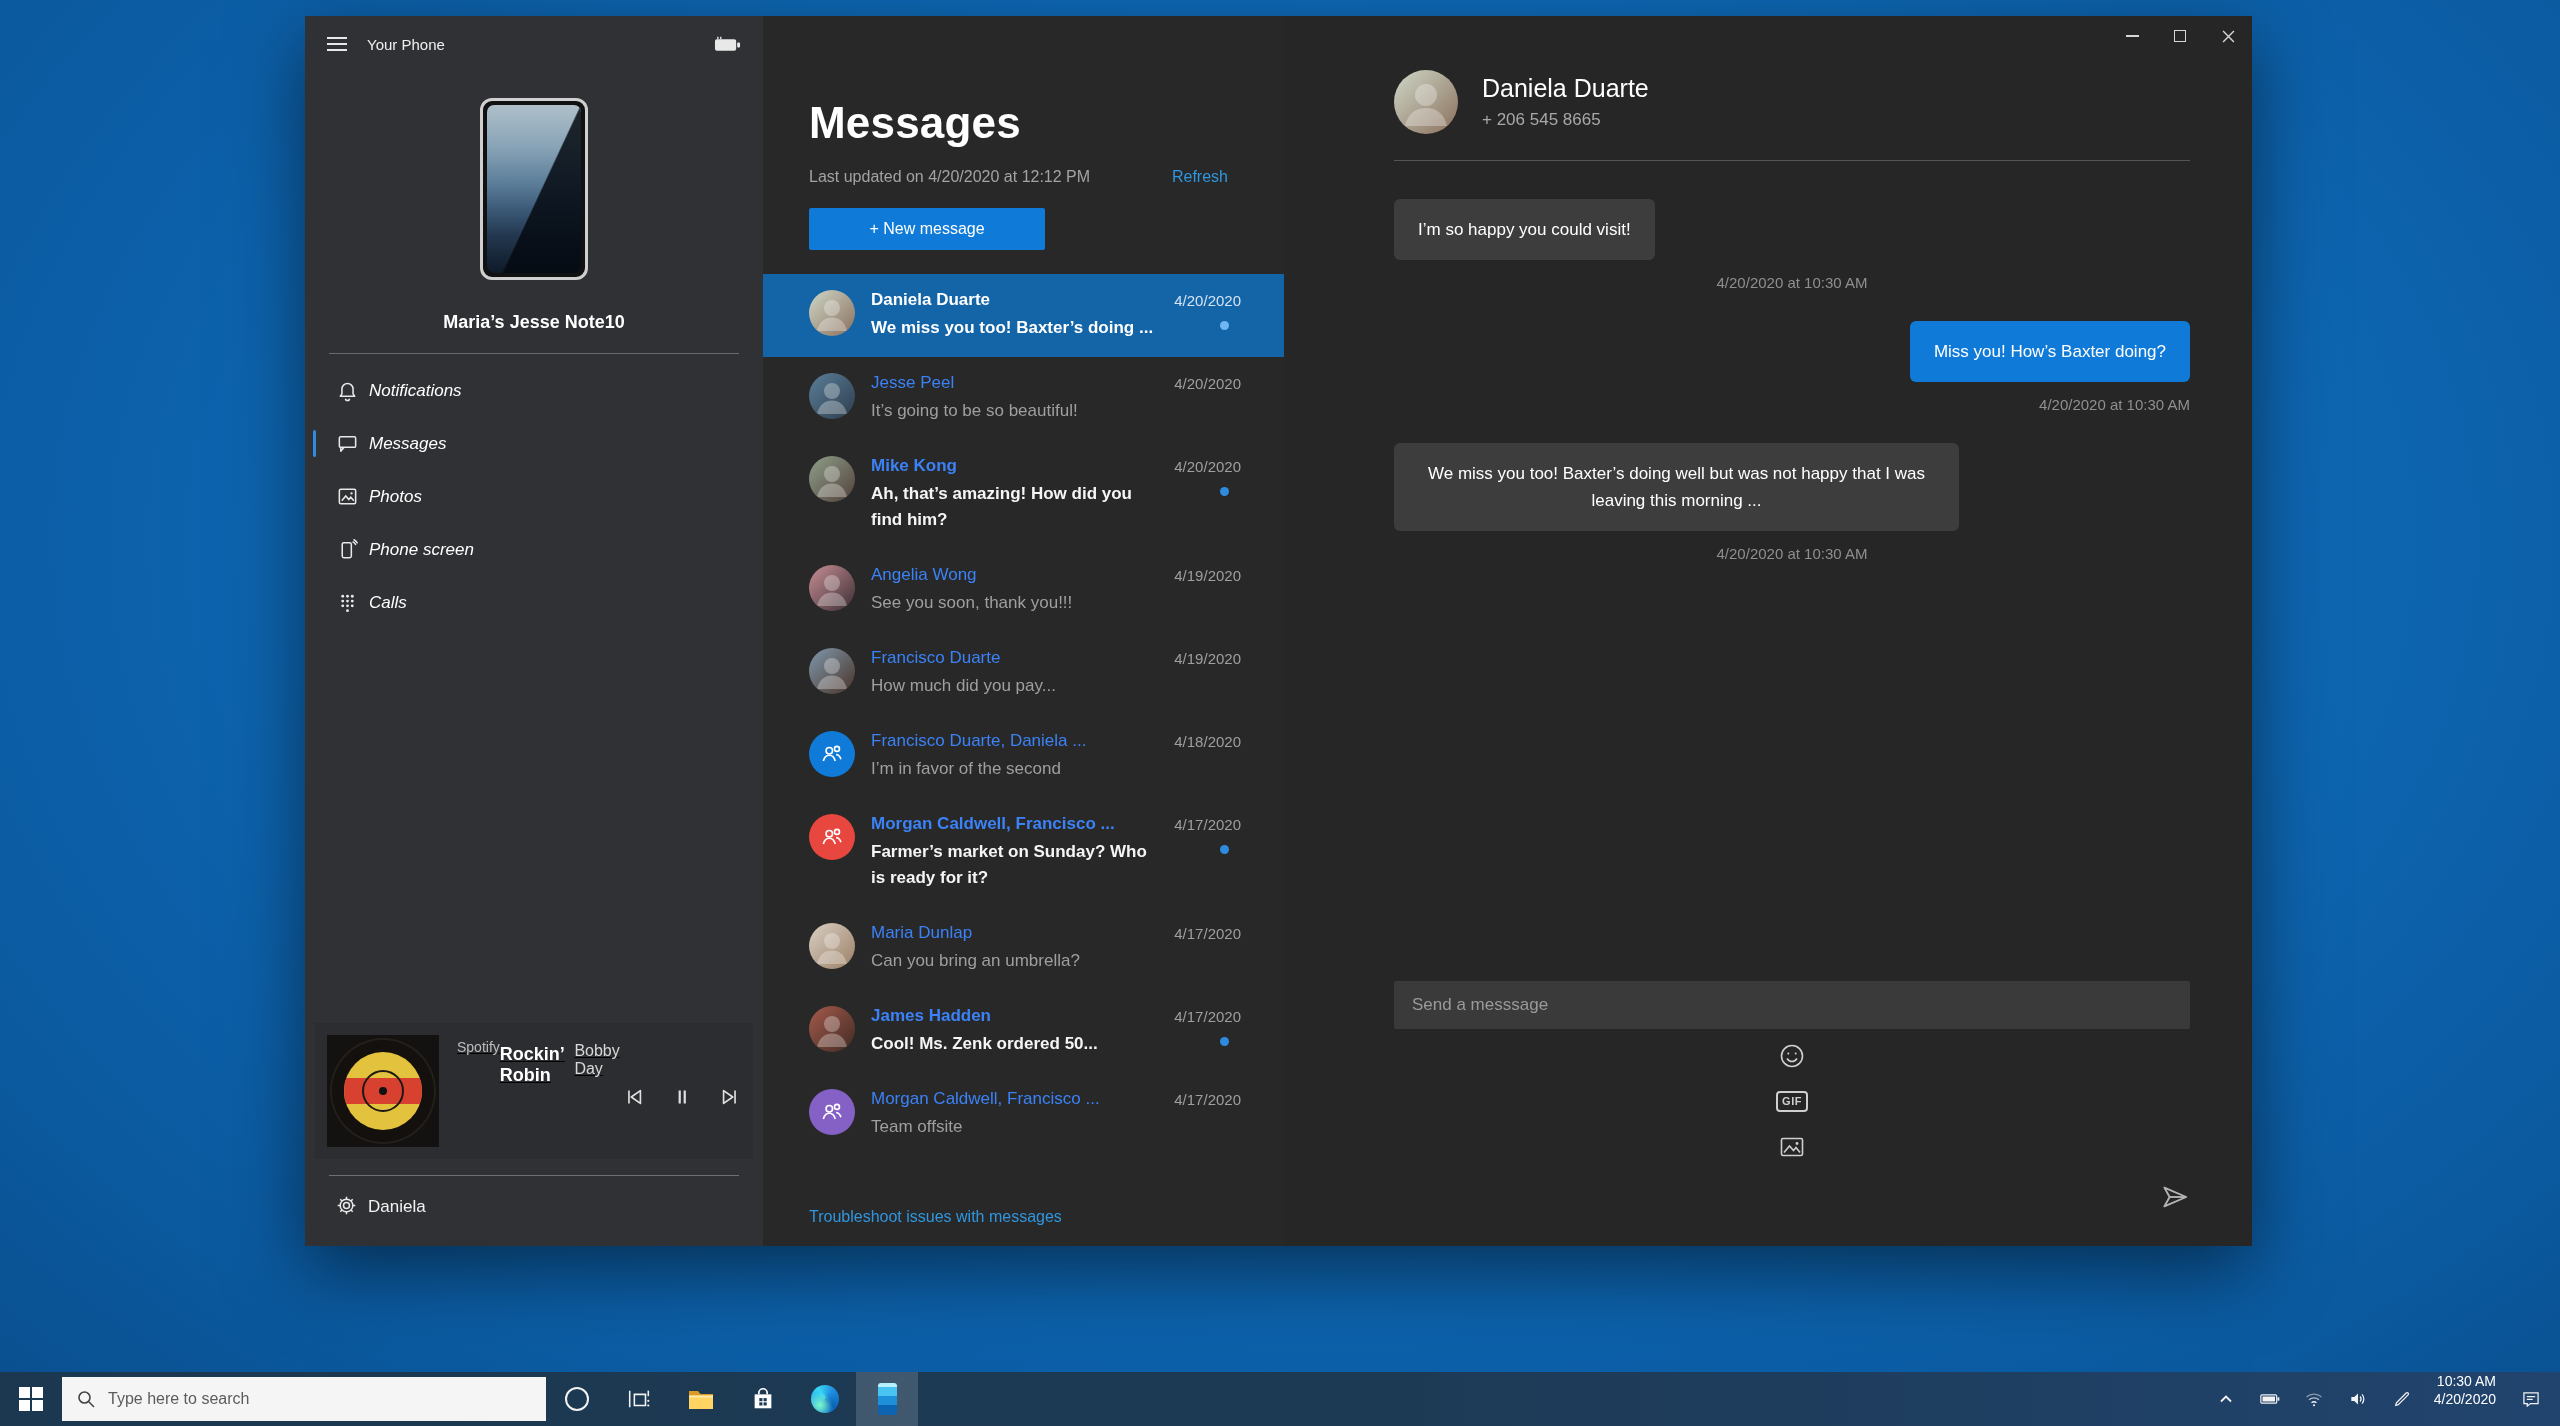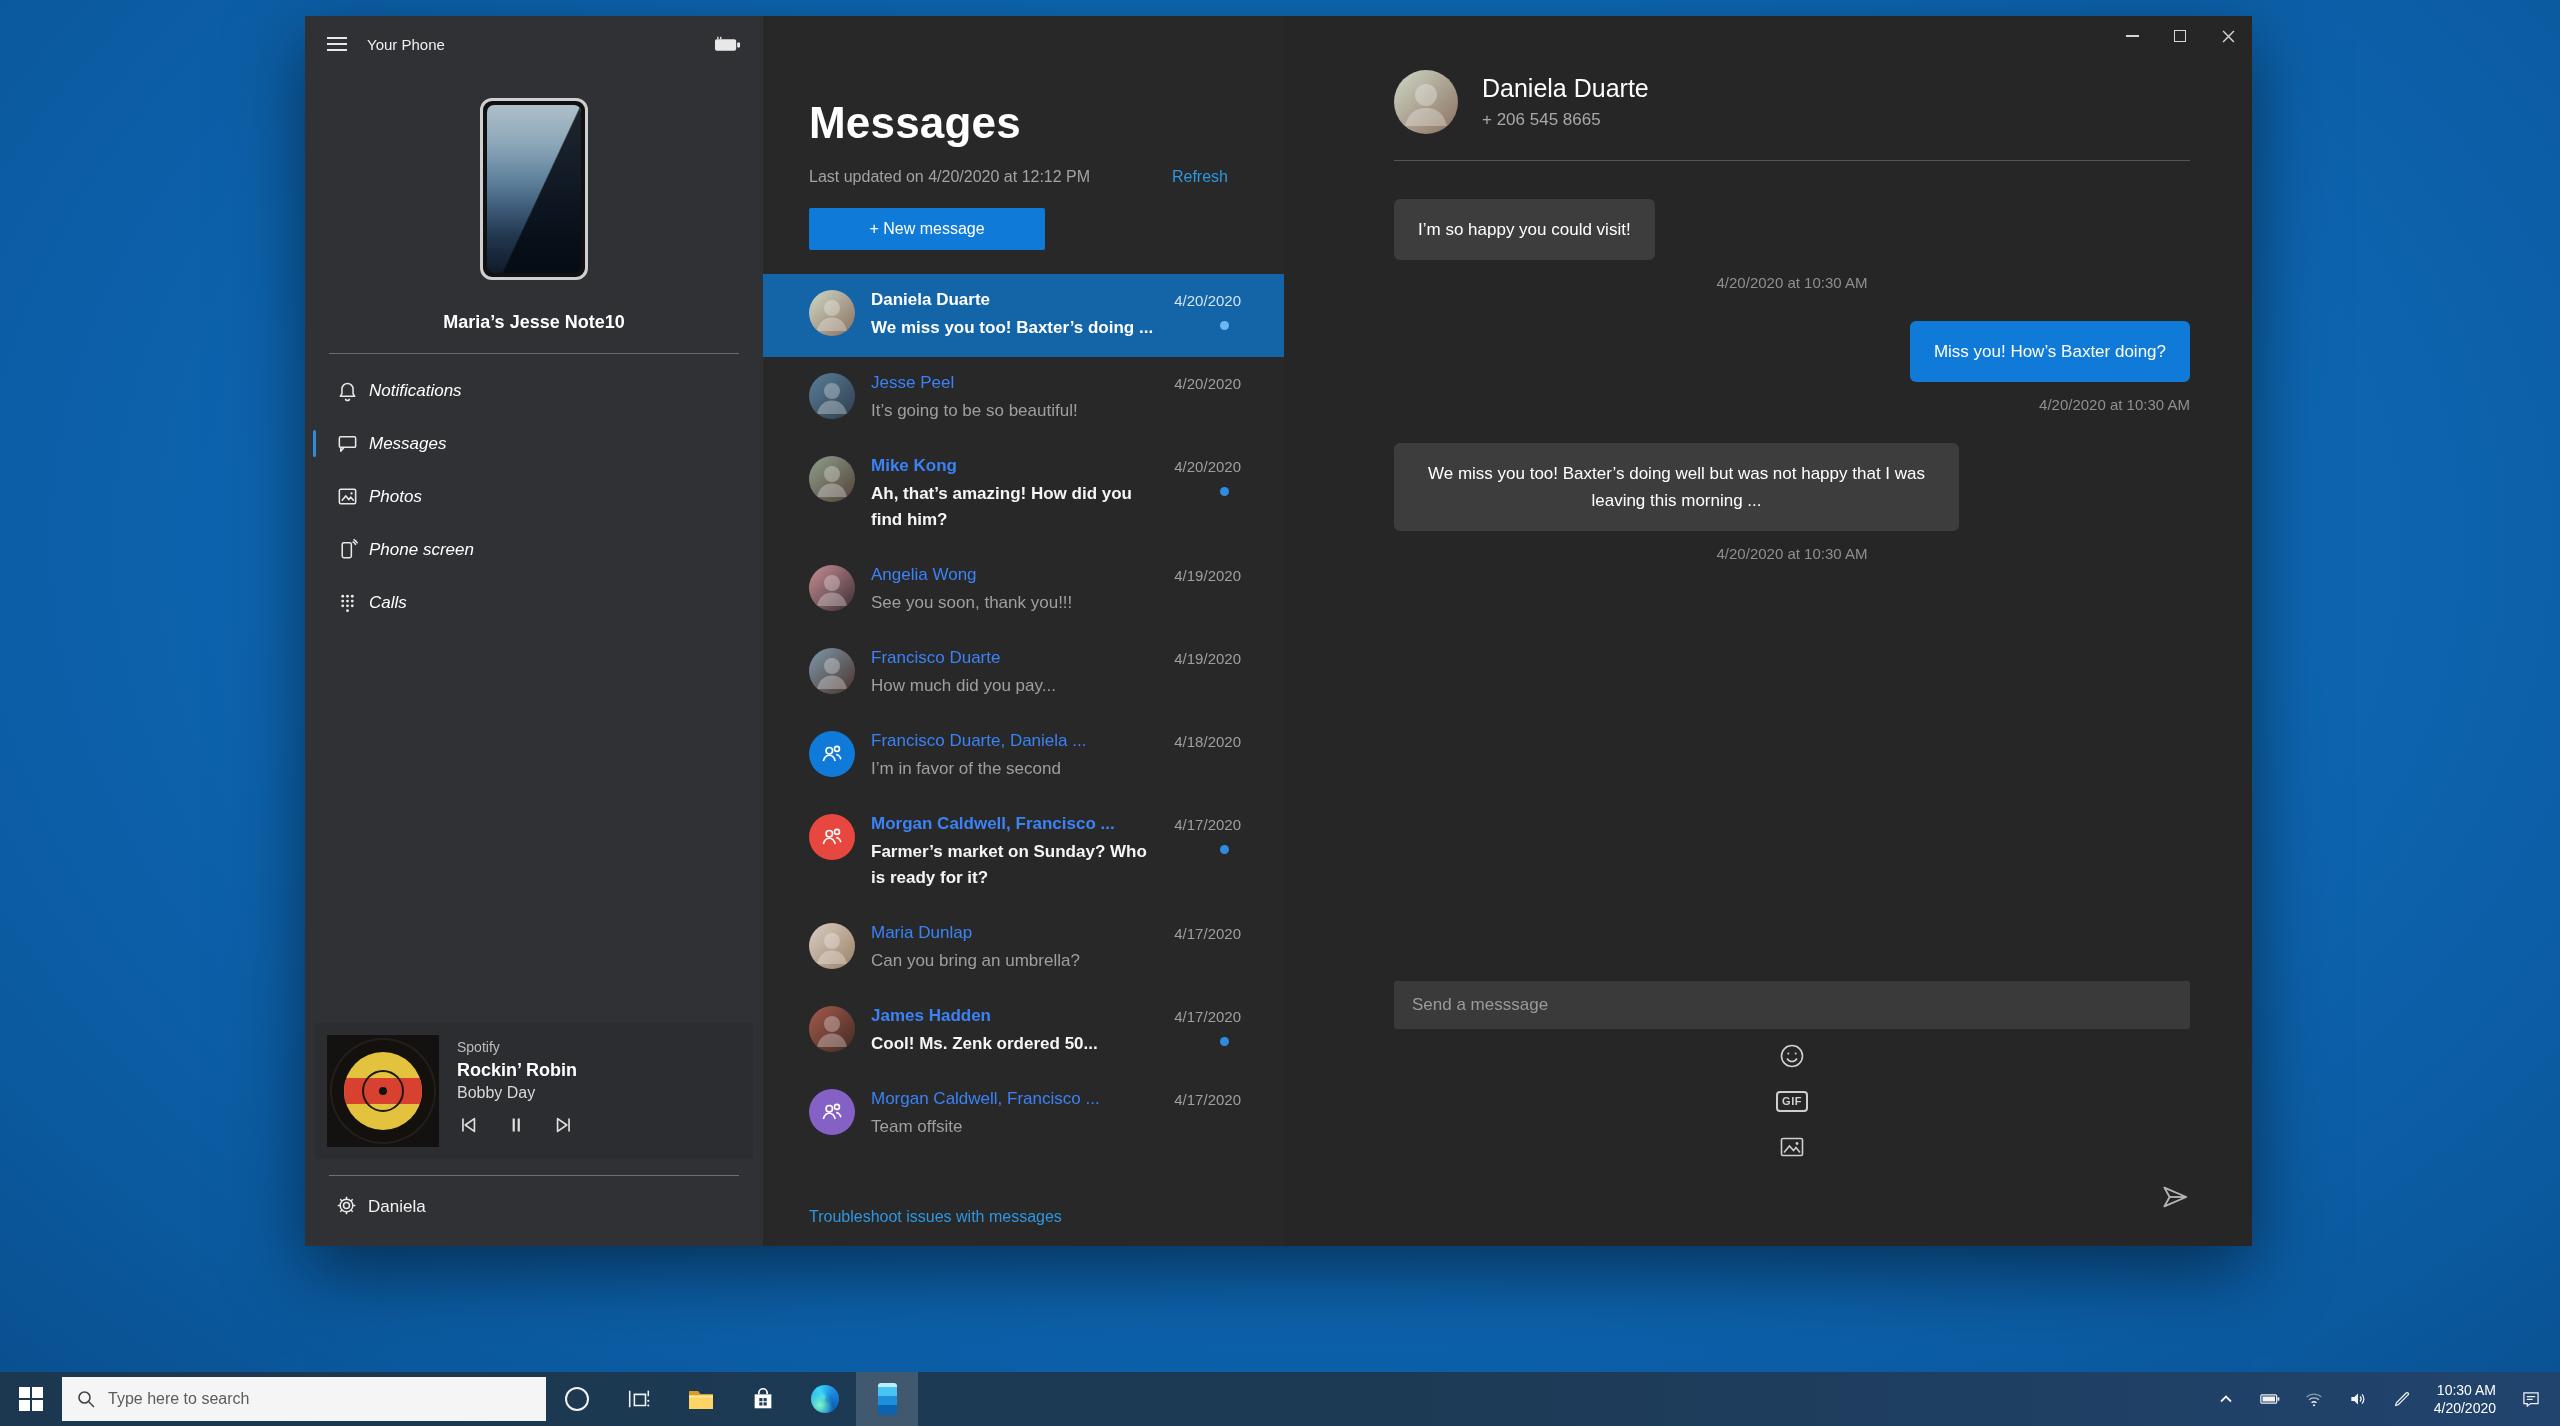--- a/index.html
+++ b/index.html
@@ -42,21 +42,21 @@
   .sb-spacer { flex:1; }
   .now-playing { margin:0 10px; background:rgba(44,45,48,.92); border-radius:2px; padding:12px;
     display:flex; gap:18px; }
   .album-art { width:112px; height:112px; background:#141210; position:relative; flex:none; overflow:hidden; }
   .vinyl { position:absolute; inset:3px; border-radius:50%; background:#14100d;
     box-shadow:inset 0 0 0 2px #241f1a; }
   .vinyl-label { position:absolute; inset:13%; border-radius:50%; overflow:hidden; background:#e3c23d; }
   .vinyl-band { position:absolute; top:34%; bottom:34%; left:-8%; right:-8%; background:#d8402f; }
   .vinyl-ring { position:absolute; inset:30%; border:2px solid #1c1812; border-radius:50%; }
   .vinyl-hole { position:absolute; left:46%; top:46%; width:8%; height:8%; background:#111; border-radius:50%; }
-  .np-meta { display:flex; flex-direction:column; padding-top:4px; }
+  .np-meta { display:flex; flex-direction:row; padding-top:4px;text-decoration:underline; }
   .np-source { font-size:14px; color:#bdbdbd; }
   .np-track { margin-top:5px; font-size:18px; font-weight:700; color:#fff; }
   .np-artist { margin-top:3px; font-size:16px; color:#d9d9d9; }
   .np-controls { margin-top:12px; display:flex; gap:26px; align-items:center; }
   .np-controls svg { width:22px; height:22px; }
   .settings-divider { margin:16px 24px 0; border-top:1px solid rgba(255,255,255,.3); }
   .settings-row { height:62px; display:flex; align-items:center; padding-left:30px; gap:10px; margin-bottom:8px; }
   .settings-row svg { width:23px; height:23px; }
   .settings-label { font-size:17px; color:#f2f2f2; }
 
@@ -137,21 +137,21 @@
   .tb-search input { border:none; background:transparent; outline:none; font-size:16px;
     color:#333; font-family:inherit; width:100%; }
   .tb-search input::placeholder { color:#5c5c5c; }
   .cortana-ring { width:24px; height:24px; border:2.6px solid #f2f2f2; border-radius:50%; }
   .folder-ic, .edge-ic { width:28px; height:28px; }
   .edge-ic { border-radius:50%;
     background: radial-gradient(circle at 32% 72%, #7df9c8 0%, rgba(125,249,200,0) 46%),
     conic-gradient(from 130deg, #0b63b8, #2aa7e8 30%, #38d5f5 55%, #1f8fe0 75%, #0b63b8); }
   .yourphone-ic { width:19px; height:32px; border-radius:3px;
     background:linear-gradient(180deg,#b9f0ff 0%,#b9f0ff 14%,#49c3f2 14%,#49c3f2 42%,#1e8fd8 42%,#1e8fd8 70%,#0c63b0 70%); }
-  .tray { margin-left:auto; display:flex; align-items:center; height:54px; padding-right:4px; }
+  .tray { margin-left:auto; display:flex; height:54px; padding-right:4px; }
   .tray-btn { width:44px; height:54px; display:flex; align-items:center; justify-content:center; cursor:pointer; }
   .tray-btn svg { width:20px; height:20px; }
   .tb-clock { text-align:right; color:#fff; font-size:14px; line-height:18px; padding:0 10px; cursor:default; }
   .ac-btn { width:50px; }
 </style>
 </head>
 <body>
 
 <div class="desktop">
 

